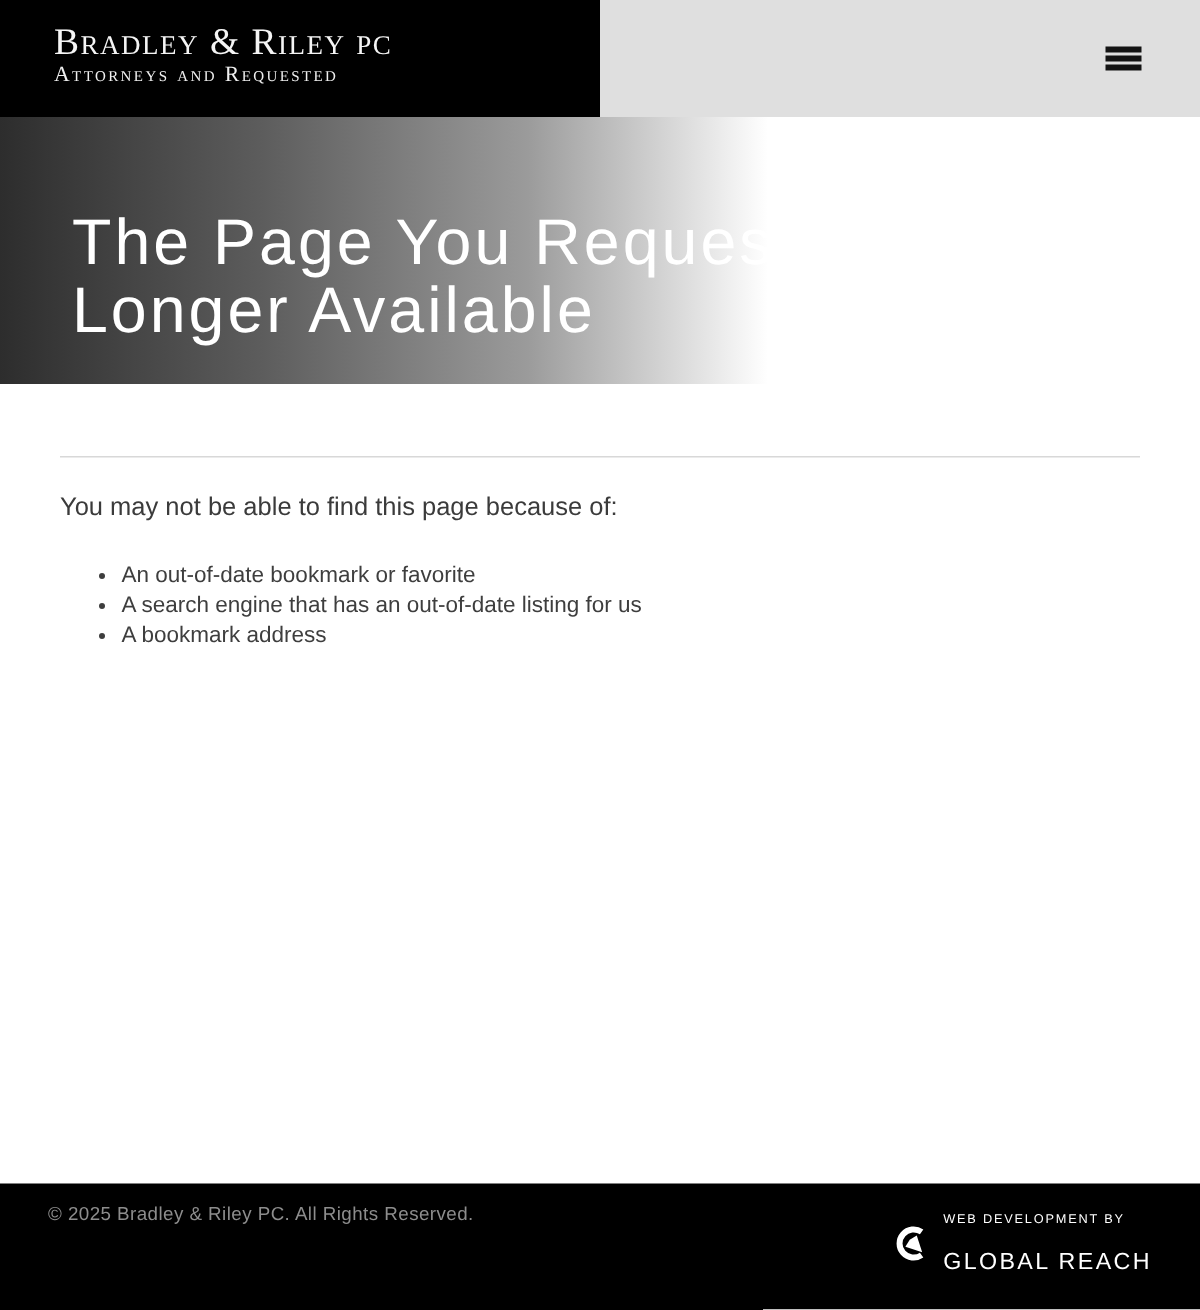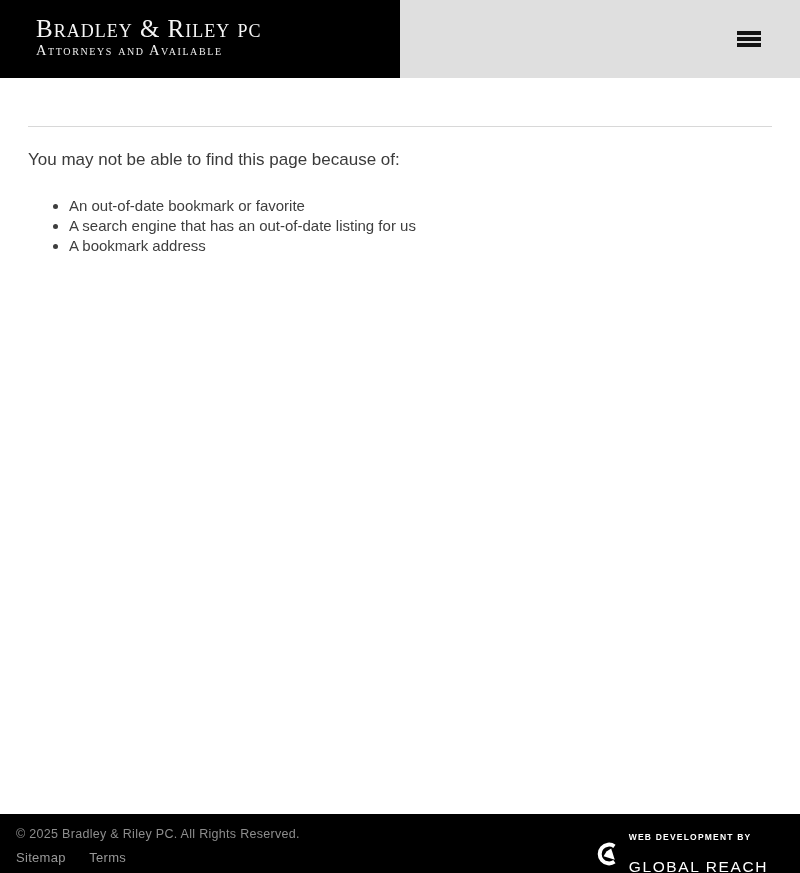--- a/index.html
+++ b/index.html
@@ -87,21 +87,21 @@
     font-size: 43px;
     line-height: 45px;
     letter-spacing: 2px;
     color: #ffffff;
   }
   .hero h1 span { display: block; white-space: nowrap; }
 
   
   .content {
     flex: 1 1 auto;
-    padding: 0 28px;
+    padding: 0 40px;
   }
   .divider {
     border: none;
     border-top: 1px solid #d8d8d8;
     margin: 48px 0 0 0;
   }
   .intro {
     margin: 23px 0 0 0;
     font-size: 17px;
     line-height: 20px;
@@ -114,23 +114,23 @@
   }
   .reason-list li {
     font-size: 15px;
     line-height: 20px;
     color: #3e3e3e;
   }
 
   
   .site-footer {
     flex: 0 0 auto;
-    height: 59px;
+    height: 84px;
     background: #000000;
-    padding: 13px 32px 0 16px;
+    padding: 13px 32px 0 32px;
     display: flex;
     justify-content: space-between;
   }
   .copyright {
     margin: 0 0 7px 0;
     font-size: 12.5px;
     letter-spacing: 0.3px;
     color: #8d8d8d;
   }
   .footer-nav a {
@@ -146,21 +146,21 @@
     gap: 7px;
     margin-top: 5px;
     align-self: flex-start;
     text-decoration: none;
     cursor: pointer;
   }
   .gr-logo { width: 26px; height: 26px; display: block; }
   .credit-text { display: flex; flex-direction: column; }
   .credit-tagline {
     font-size: 8.5px;
-    font-weight: bold;
+    font-weight: normal;
     letter-spacing: 1.2px;
     color: #ffffff;
     line-height: 10px;
     white-space: nowrap;
   }
   .credit-company {
     font-size: 15.5px;
     letter-spacing: 1.6px;
     color: #ffffff;
     line-height: 17px;
@@ -169,51 +169,53 @@
   }
 </style>
 </head>
 <body>
 
 <div class="page">
 
   <header class="site-header">
     <div class="logo-box">
       <div class="logo-line1">Bradley &amp; Riley pc</div>
-      <div class="logo-line2">Attorneys and Available</div>
+      <div class="logo-line2">Attorneys and Requested</div>
     </div>
     <div class="header-right">
       <button class="menu-button" aria-label="Menu">
         <span class="hamburger-icon">
           <span class="bar"></span>
           <span class="bar"></span>
           <span class="bar"></span>
         </span>
       </button>
     </div>
   </header>
 
+  <section class="hero">
+    <h1>
+      <span>The Page You Requested Is No</span>
+      <span>Longer Available</span>
+    </h1>
+  </section>
 
   <main class="content">
     <hr class="divider">
     <p class="intro">You may not be able to find this page because of:</p>
     <ul class="reason-list">
       <li>An out-of-date bookmark or favorite</li>
       <li>A search engine that has an out-of-date listing for us</li>
       <li>A bookmark address</li>
     </ul>
   </main>
 
   <footer class="site-footer">
     <div class="footer-left">
       <p class="copyright">© 2025 Bradley &amp; Riley PC. All Rights Reserved.</p>
-      <nav class="footer-nav">
-        <a href="#">Sitemap</a>
-        <a href="#">Terms</a>
-      </nav>
     </div>
     <a class="footer-credit" href="#">
       <svg class="gr-logo" viewBox="0 0 36 36" aria-hidden="true">
         <path d="M 25.5 28.7 A 13 13 0 1 1 25.5 7.3" fill="none" stroke="#ffffff" stroke-width="5.5"></path>
         <polygon points="26,26 21,10.5 14.5,14.5 10.5,21" fill="#ffffff"></polygon>
       </svg>
       <span class="credit-text">
         <span class="credit-tagline">WEB DEVELOPMENT BY</span>
         <span class="credit-company">GLOBAL REACH</span>
       </span>

